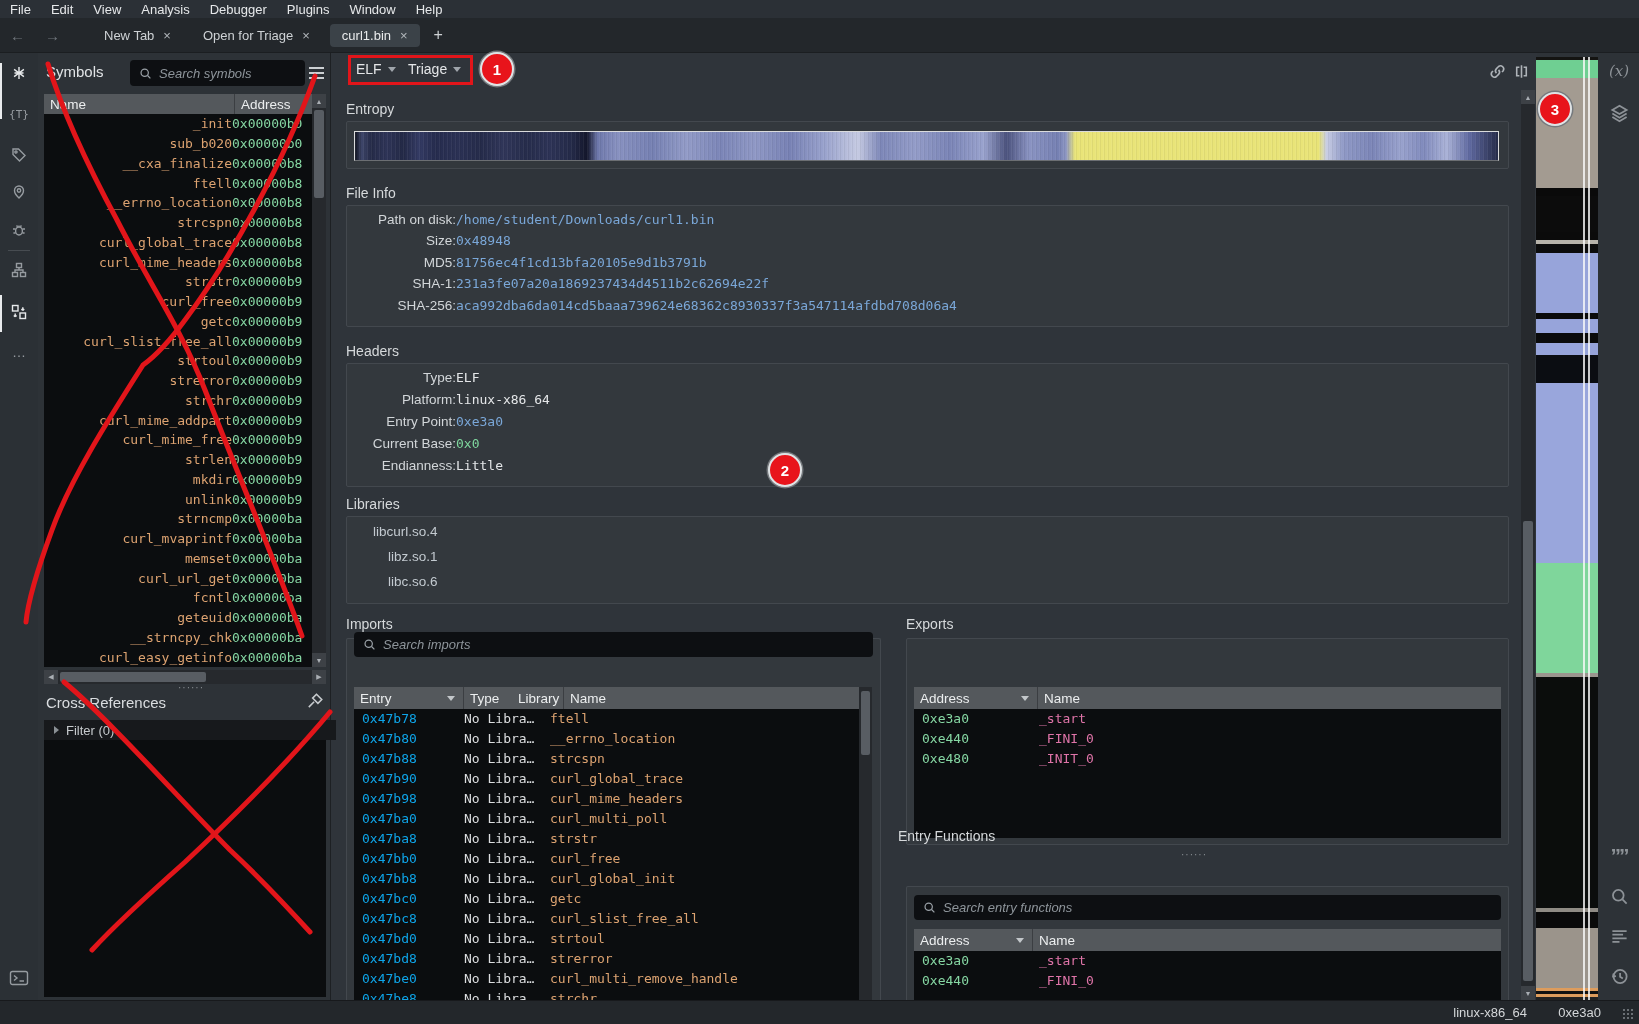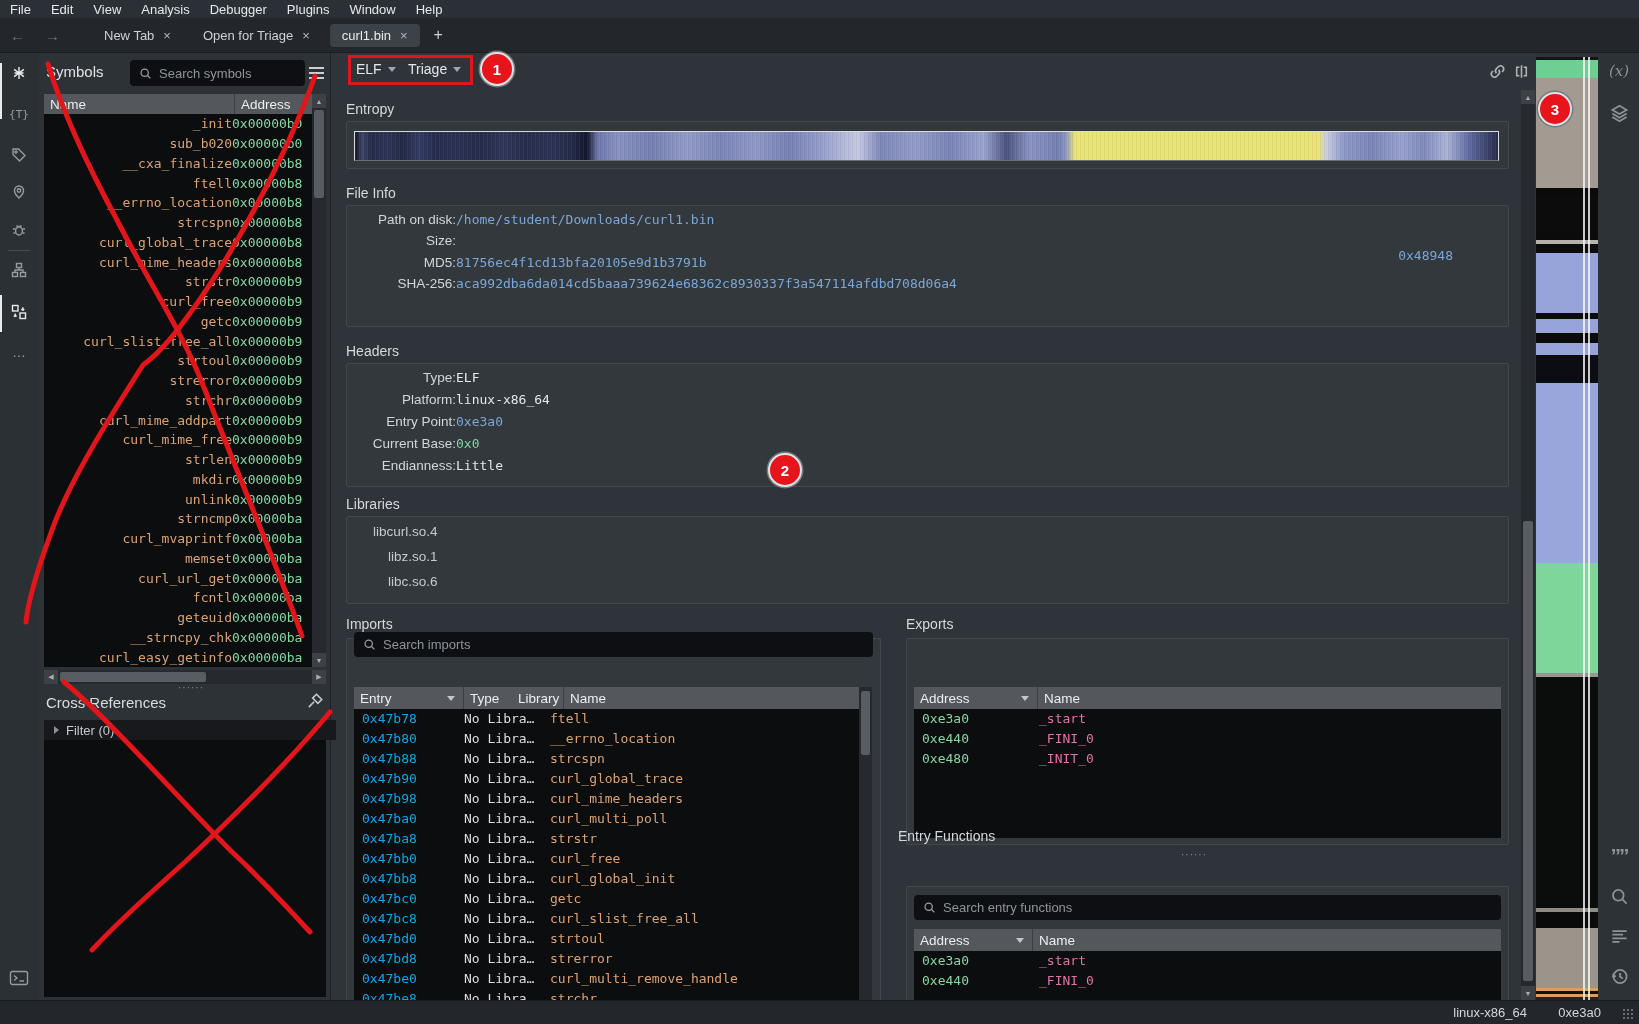--- a/index.html
+++ b/index.html
@@ -29,21 +29,21 @@
   .lsicon svg{stroke:currentColor;fill:none;stroke-width:1.4;}
   .lsicon.active{color:#e7e9eb;}
   .indicator{position:absolute;left:0;width:2px;background:#e9ebed;}
   .ls-divider{position:absolute;left:8px;width:22px;height:1px;background:#474c51;}
   .ls-text{font-size:11px;font-family:"DejaVu Sans Mono",monospace;}
 
   
   .sidepanel{left:38px;top:52px;width:292px;height:951px;background:#2d3237;border-right:1px solid #1d2023;z-index:10;}
   .sp-title{font-size:15px;color:#e1e4e6;}
   .searchbox{background:#0d0f12;border-radius:4px;display:flex;align-items:center;gap:7px;
-    color:#8e959b;font-size:13px;padding:0 9px;}
+    color:#8e959b;font-size:13px;padding:0 9px;font-style:italic;}
   .searchbox svg{stroke:#9aa1a7;fill:none;stroke-width:1.5;flex:none;}
   .hamburger{display:flex;flex-direction:column;gap:3px;justify-content:center;}
   .hamburger i{display:block;width:15px;height:2px;background:#ccd0d3;}
 
   .thead{background:#54585c;color:#eceeef;font-size:13.5px;display:flex;align-items:center;}
   .thead .col{padding-left:6px;height:100%;display:flex;align-items:center;position:relative;}
   .col-div{border-left:1px solid #3b3e42;}
   .sort-tri{width:0;height:0;border-left:4px solid transparent;border-right:4px solid transparent;
     border-top:5px solid #c3c7ca;margin-left:auto;margin-right:8px;}
   .tbody{background:#0b0d0f;overflow:hidden;}
@@ -452,30 +452,34 @@
 
     <span class="abs sec-title" style="left:15px;top:133px;">File Info</span>
     <div class="box" style="left:15px;top:153px;width:1163px;height:122px;"></div>
     <div class="abs" style="left:22px;top:160px;width:1100px;">
 
         <div class="inforow" style="position:relative;height:21.4px;">
           <span class="lab">Path on disk:</span>
           <span class="val v-blue">/home/student/Downloads/curl1.bin</span>
         </div>
 
-        <div class="inforow" style="position:relative;height:21.4px;flex-direction:column;">
+        <div class="inforow" style="position:relative;height:21.4px;">
           <span class="lab">Size:</span>
           <span class="val v-blue">0x48948</span>
         </div>
 
         <div class="inforow" style="position:relative;height:21.4px;">
           <span class="lab">MD5:</span>
           <span class="val v-blue">81756ec4f1cd13bfa20105e9d1b3791b</span>
         </div>
 
+        <div class="inforow" style="position:relative;height:21.4px;">
+          <span class="lab">SHA-1:</span>
+          <span class="val v-blue">231a3fe07a20a1869237434d4511b2c62694e22f</span>
+        </div>
 
         <div class="inforow" style="position:relative;height:21.4px;">
           <span class="lab">SHA-256:</span>
           <span class="val v-blue">aca992dba6da014cd5baaa739624e68362c8930337f3a547114afdbd708d06a4</span>
         </div>
       </div>
 
     <span class="abs sec-title" style="left:15px;top:291px;">Headers</span>
     <div class="box" style="left:15px;top:311px;width:1163px;height:124px;"></div>
     <div class="abs" style="left:22px;top:318px;width:1100px;">

